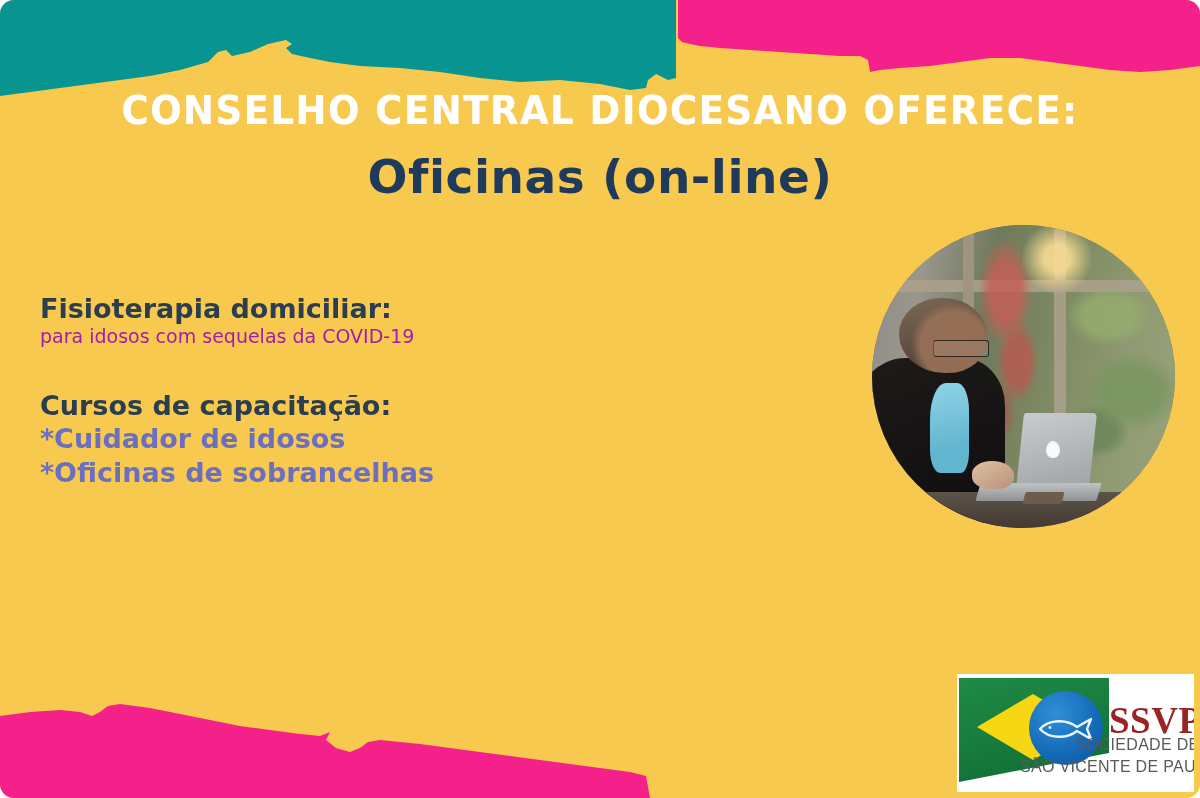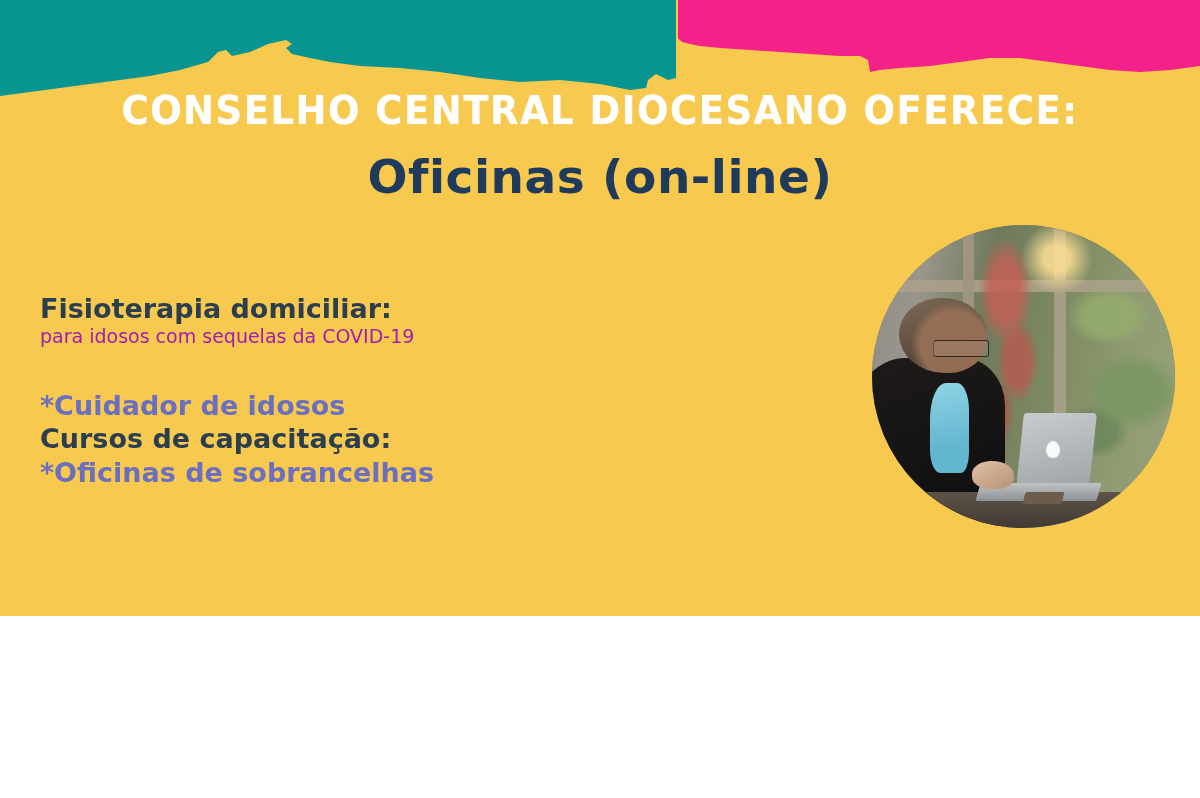--- a/index.html
+++ b/index.html
@@ -7,23 +7,24 @@
     padding: 0;
     background: #ffffff;
   }
   body {
     font-family: "Liberation Sans", sans-serif;
   }
 
   #poster {
     position: relative;
     width: 1200px;
-    height: 616px;
+    height: 798px;
     overflow: hidden;
     background: #F7C94F;
+    border-radius: 14px;
   }
 
   
   .shape-layer {
     position: absolute;
     inset: 0;
     width: 1200px;
     height: 798px;
     pointer-events: none;
   }
@@ -352,22 +353,22 @@
 
   <div class="headline-wrap">
     <span class="headline-kicker">CONSELHO CENTRAL DIOCESANO OFERECE:</span>
     <span class="headline-main">Oficinas (on-line)</span>
   </div>
 
   <div class="copy-block">
     <div class="copy-line dark">Fisioterapia domiciliar:</div>
     <div class="copy-line violet-light">para idosos com sequelas da COVID-19</div>
     <div class="copy-gap"></div>
+    <div class="copy-line dark">Cursos de capacitação:</div>
     <div class="copy-line violet">*Cuidador de idosos</div>
-    <div class="copy-line dark">Cursos de capacitação:</div>
     <div class="copy-line violet">*Oficinas de sobrancelhas</div>
   </div>
 
   <div class="photo-circle">
     <div class="photo-inner"></div>
     <div class="photo-person-body"></div>
     <div class="photo-person-shirt"></div>
     <div class="photo-person-head"></div>
     <div class="photo-person-glasses"></div>
     <div class="photo-laptop-screen"></div>

